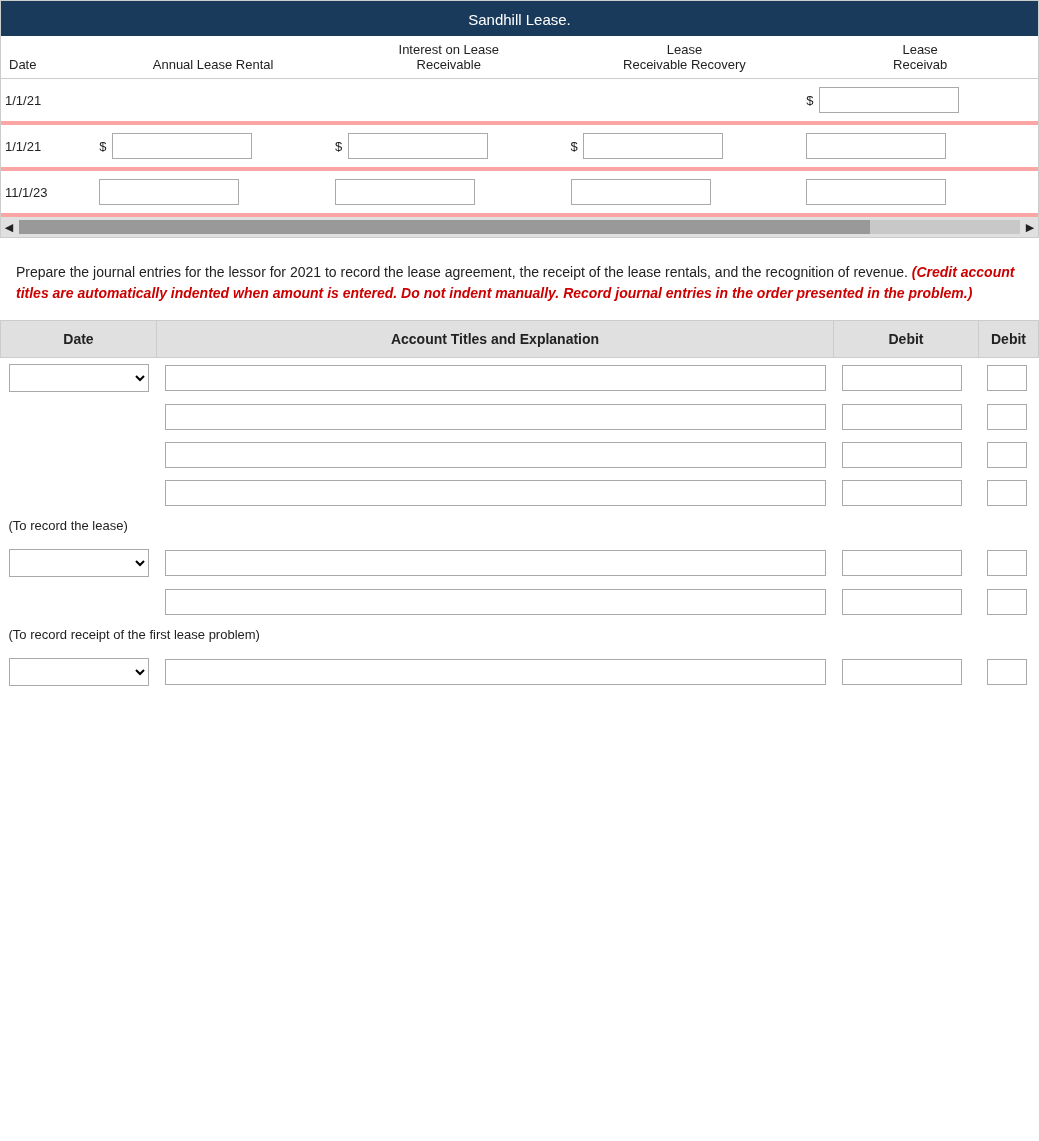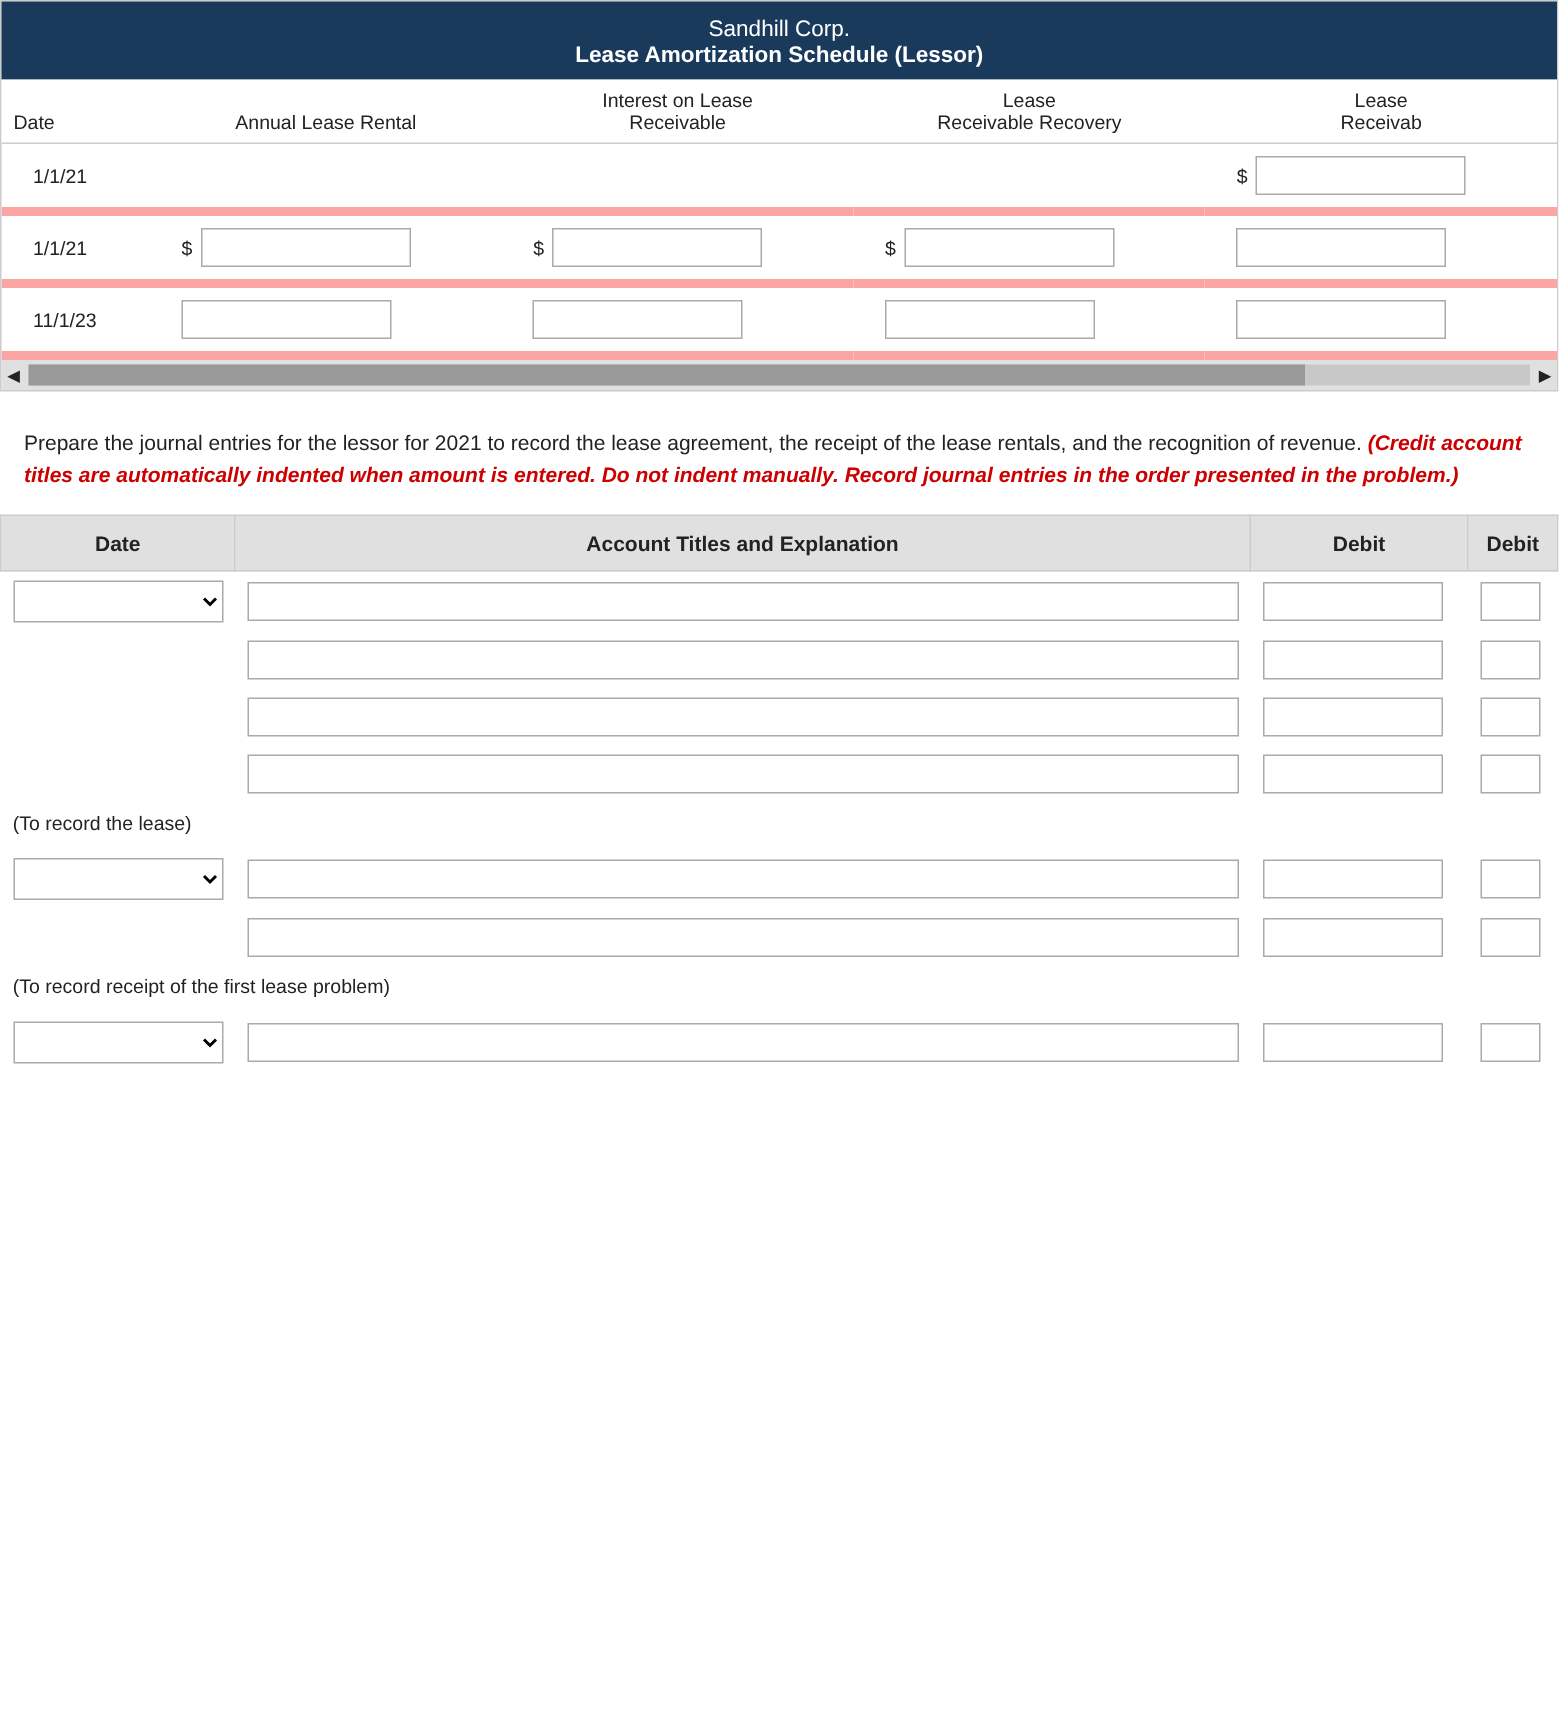--- a/index.html
+++ b/index.html
@@ -27,24 +27,24 @@
       border-bottom: 1px solid #ccc;
       padding: 6px 8px;
       text-align: center;
       font-weight: normal;
       font-size: 13px;
       color: #222;
       vertical-align: bottom;
     }
     .schedule-table th.left { text-align: left; }
     .schedule-table td {
-      padding: 8px 21px;
+      padding: 8px 4px;
       vertical-align: middle;
       font-size: 13px;
-      border-bottom: 6px solid #fca5a5;
+      border-bottom: 4px solid #fca5a5;
       margin-left: 36px;
     }
     .schedule-table td.date-cell { font-weight: normal; min-width: 70px; }
     .dollar-sign { margin-right: 2px; font-size: 13px; }
     .schedule-table input[type="text"] {
       border: 1px solid #aaa;
       padding: 3px 4px;
       font-size: 13px;
       height: 26px;
       width: 140px;
@@ -105,22 +105,21 @@
     .col-date { width: 155px; }
     .col-account { width: auto; margin-top: 10px; }
     .col-debit { width: 145px; }
     .col-credit { width: 60px; }
   </style>
 </head>
 <body>
 
 <div class="top-section">
   <div class="top-header">
-    <div class="title1">Sandhill Corp.</div>
-    <div class="title2">Lease Amortization Schedule (Lessor)</div>
+    <div class="title1">Sandhill Lease.</div>
   </div>
 
   <table class="schedule-table">
     <thead>
       <tr>
         <th class="left" style="width:80px">Date</th>
         <th style="width:200px">Annual Lease Rental</th>
         <th style="width:200px">Interest on Lease<br>Receivable</th>
         <th style="width:200px">Lease<br>Receivable Recovery</th>
         <th style="width:200px">Lease<br>Receivab</th>

